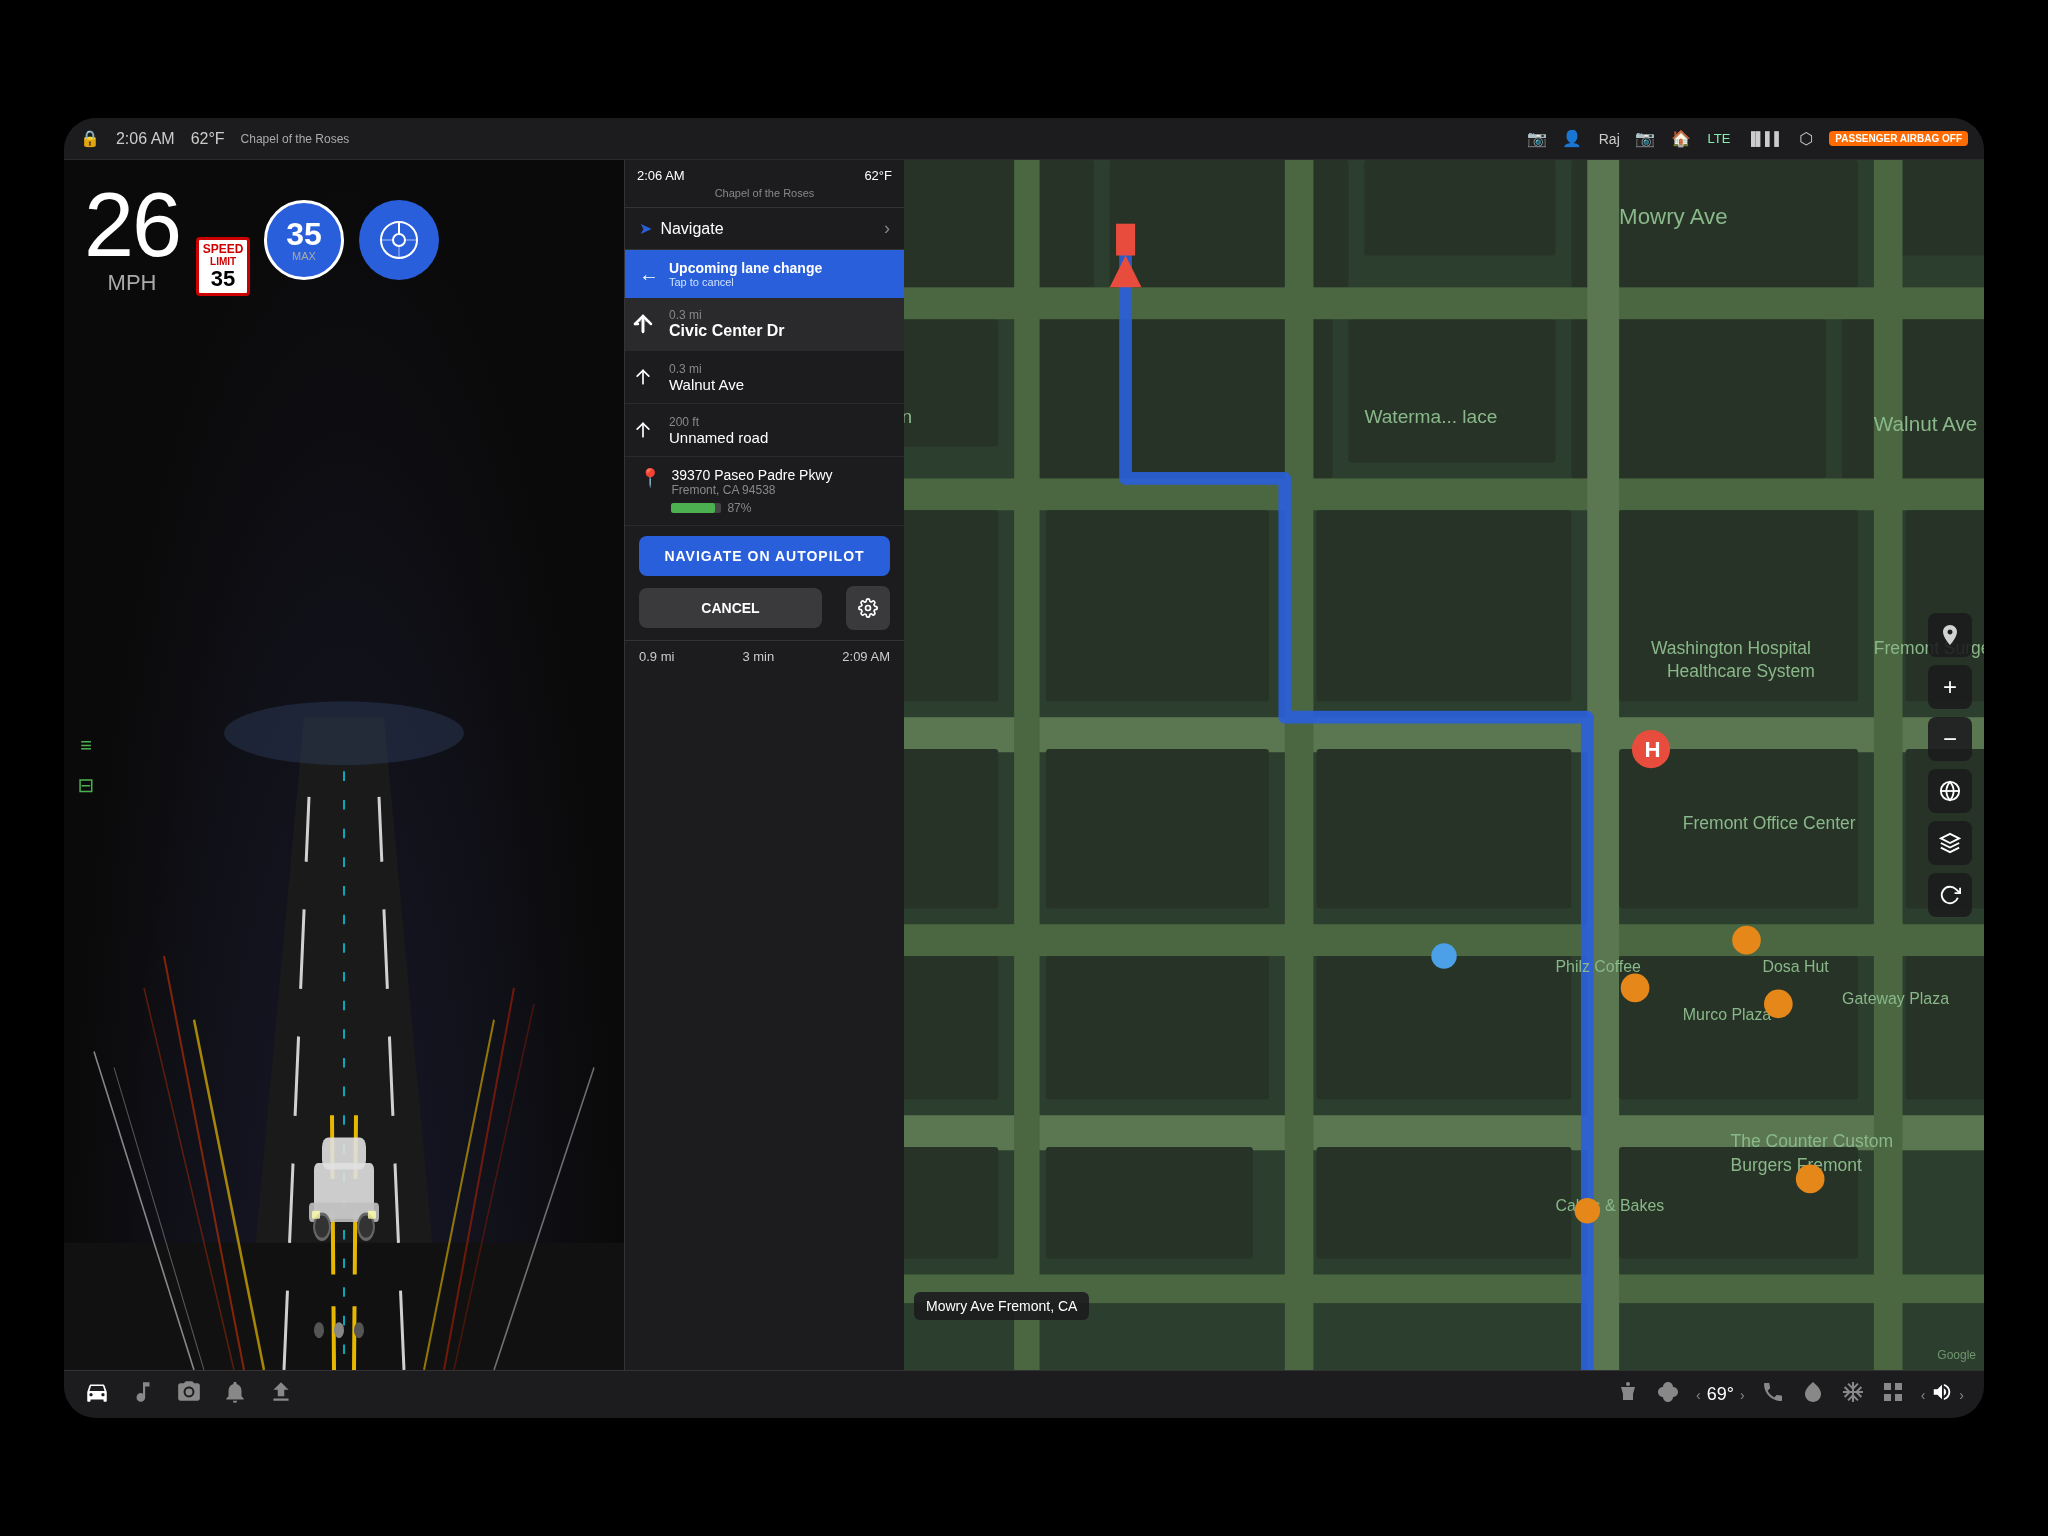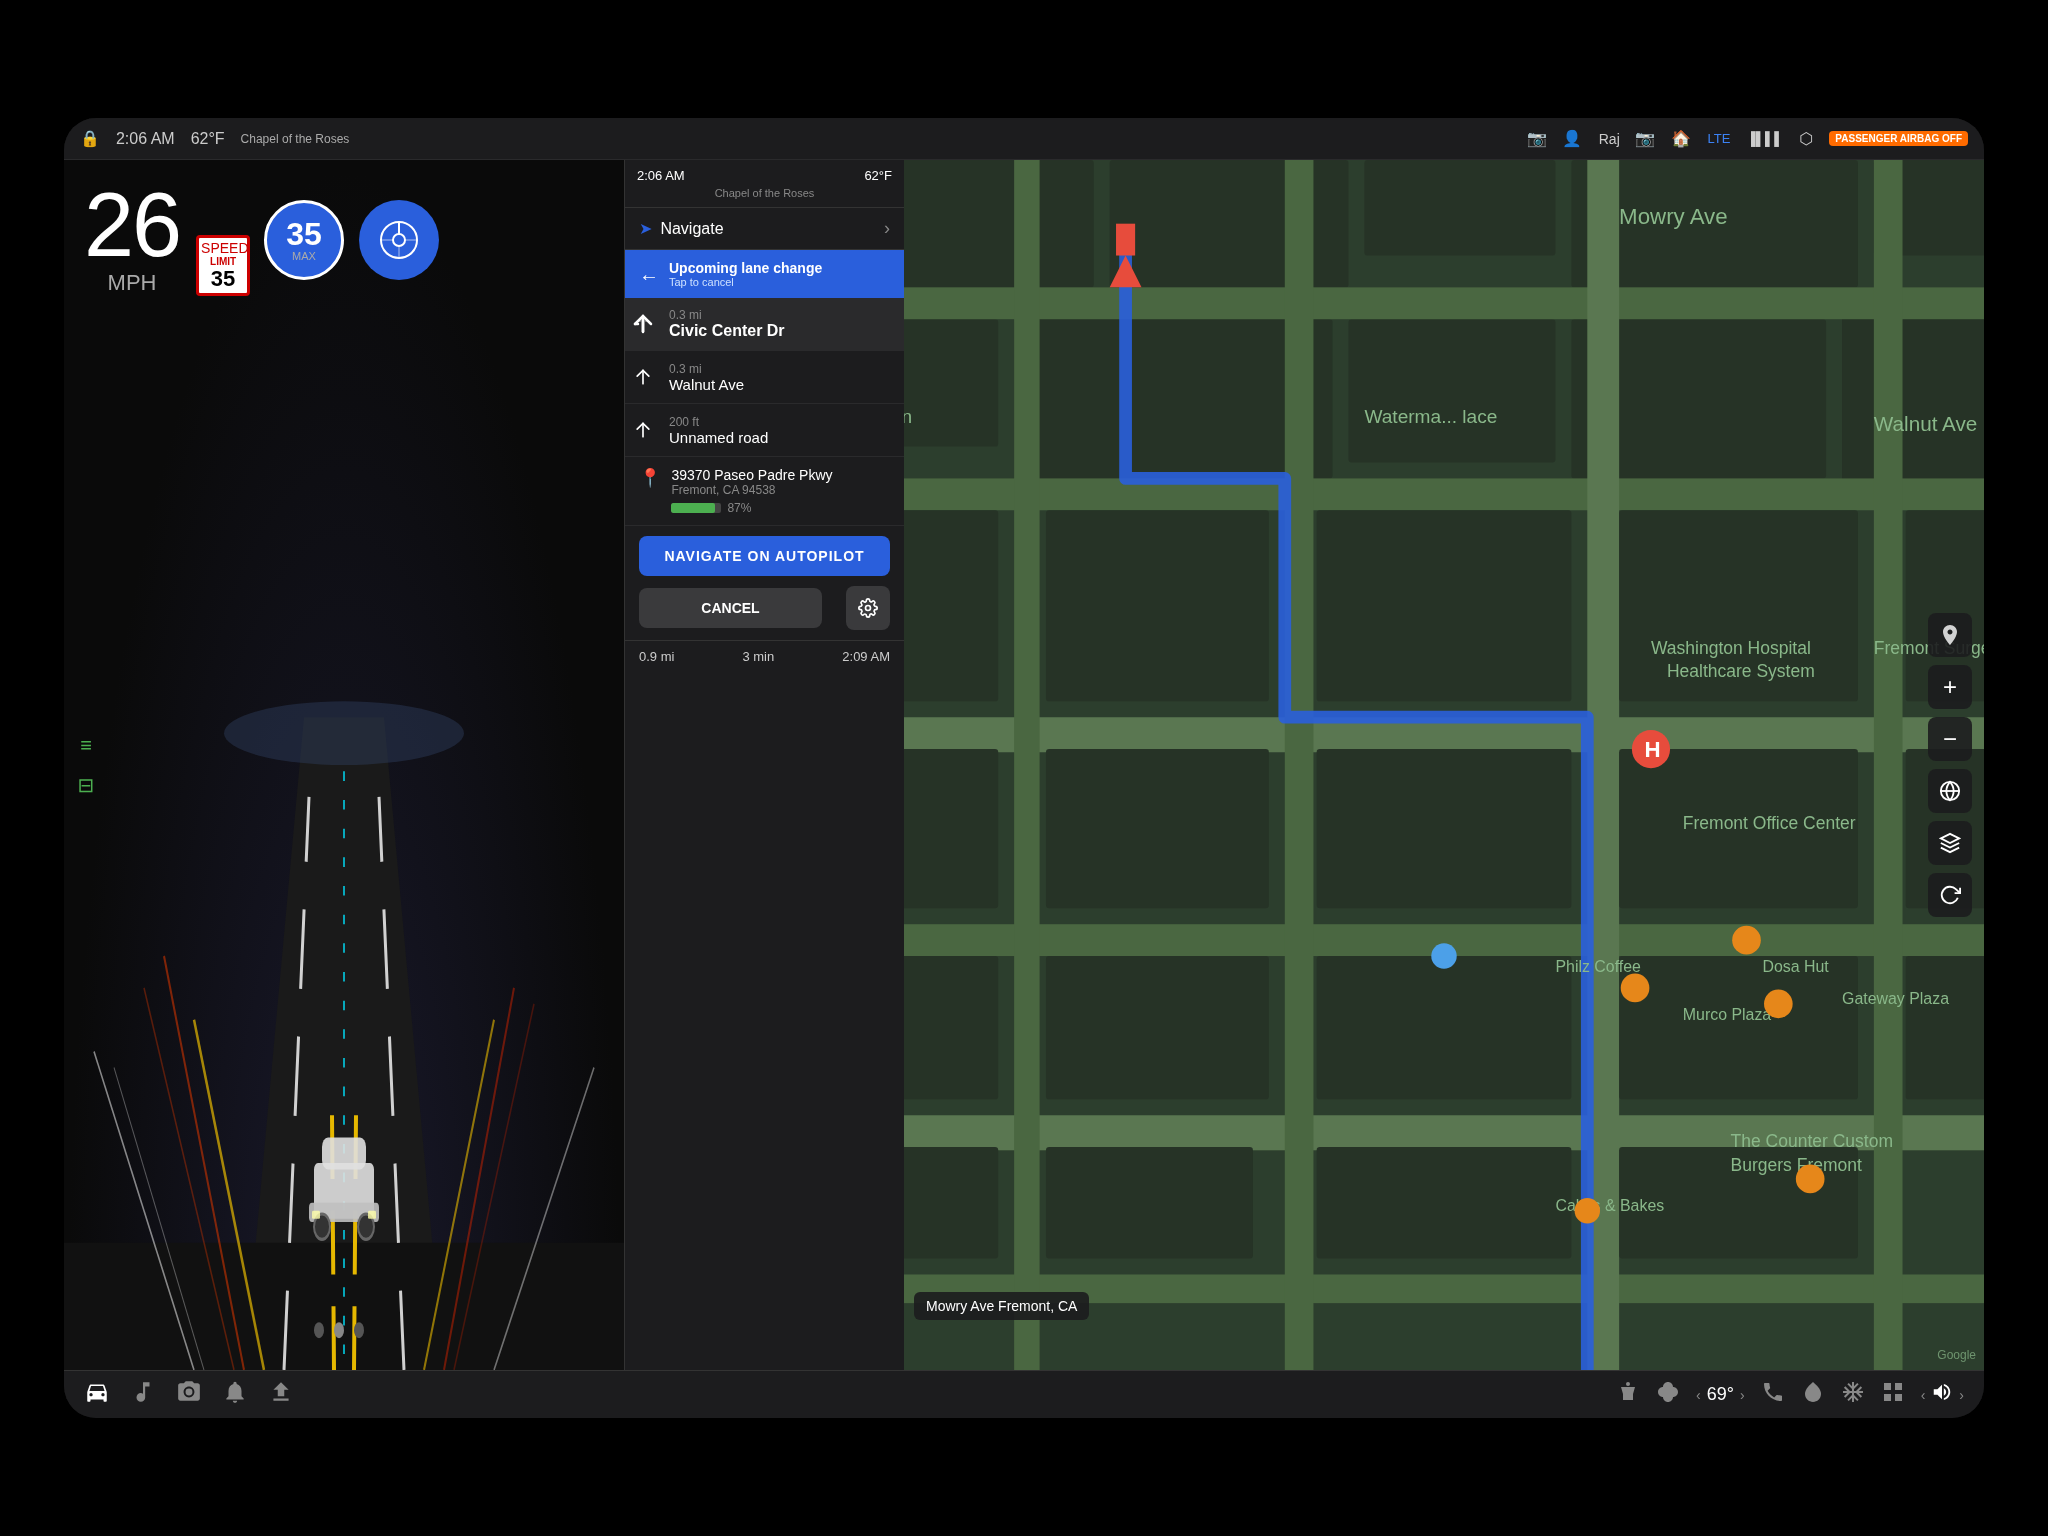--- a/index.html
+++ b/index.html
@@ -486,21 +486,21 @@
     .top-icon {
       color: #ccc;
       font-size: 16px;
       cursor: pointer;
     }
     .user-name {
       color: #ccc;
       font-size: 14px;
     }
     .lte-badge {
-      color: #3b82f6;
+      color: #86efac;
       font-size: 13px;
     }
     .airbag-badge {
       background: #ff6b00;
       color: #fff;
       font-size: 10px;
       padding: 2px 6px;
       border-radius: 4px;
       font-weight: bold;
     }
@@ -555,21 +555,21 @@
               <circle cx="21" cy="21" r="18" stroke="white" stroke-width="2"></circle>
               <circle cx="21" cy="21" r="6" stroke="white" stroke-width="2"></circle>
               <line x1="21" y1="3" x2="21" y2="15" stroke="white" stroke-width="2"></line>
               <line x1="21" y1="27" x2="21" y2="39" stroke="white" stroke-width="2" opacity="0.3"></line>
               <line x1="3" y1="21" x2="15" y2="21" stroke="white" stroke-width="2" opacity="0.3"></line>
               <line x1="27" y1="21" x2="39" y2="21" stroke="white" stroke-width="2" opacity="0.3"></line>
             </svg>
           </div>
           <div style="display:flex;flex-direction:column;align-items:center;justify-content:center;margin-left:8px;">
             <div style="background:#fff;border:3px solid #c00;border-radius:4px;width:54px;padding:2px;text-align:center;">
-              <div style="font-size:14px;color:#c00;font-weight:normal;">SPEED</div>
+              <div style="font-size:12px;color:#c00;font-weight:bold;">SPEED</div>
               <div style="font-size:10px;color:#c00;font-weight:bold;">LIMIT</div>
               <div style="font-size:22px;color:#000;font-weight:bold;line-height:1.1;">35</div>
             </div>
           </div>
         </div>
       </div>
 
       <div class="left-side-icons">
         <div class="side-icon" style="color:#4caf50;font-size:20px;">≡</div>
         <div class="side-icon" style="color:#4caf50;font-size:20px;">⊟</div>

